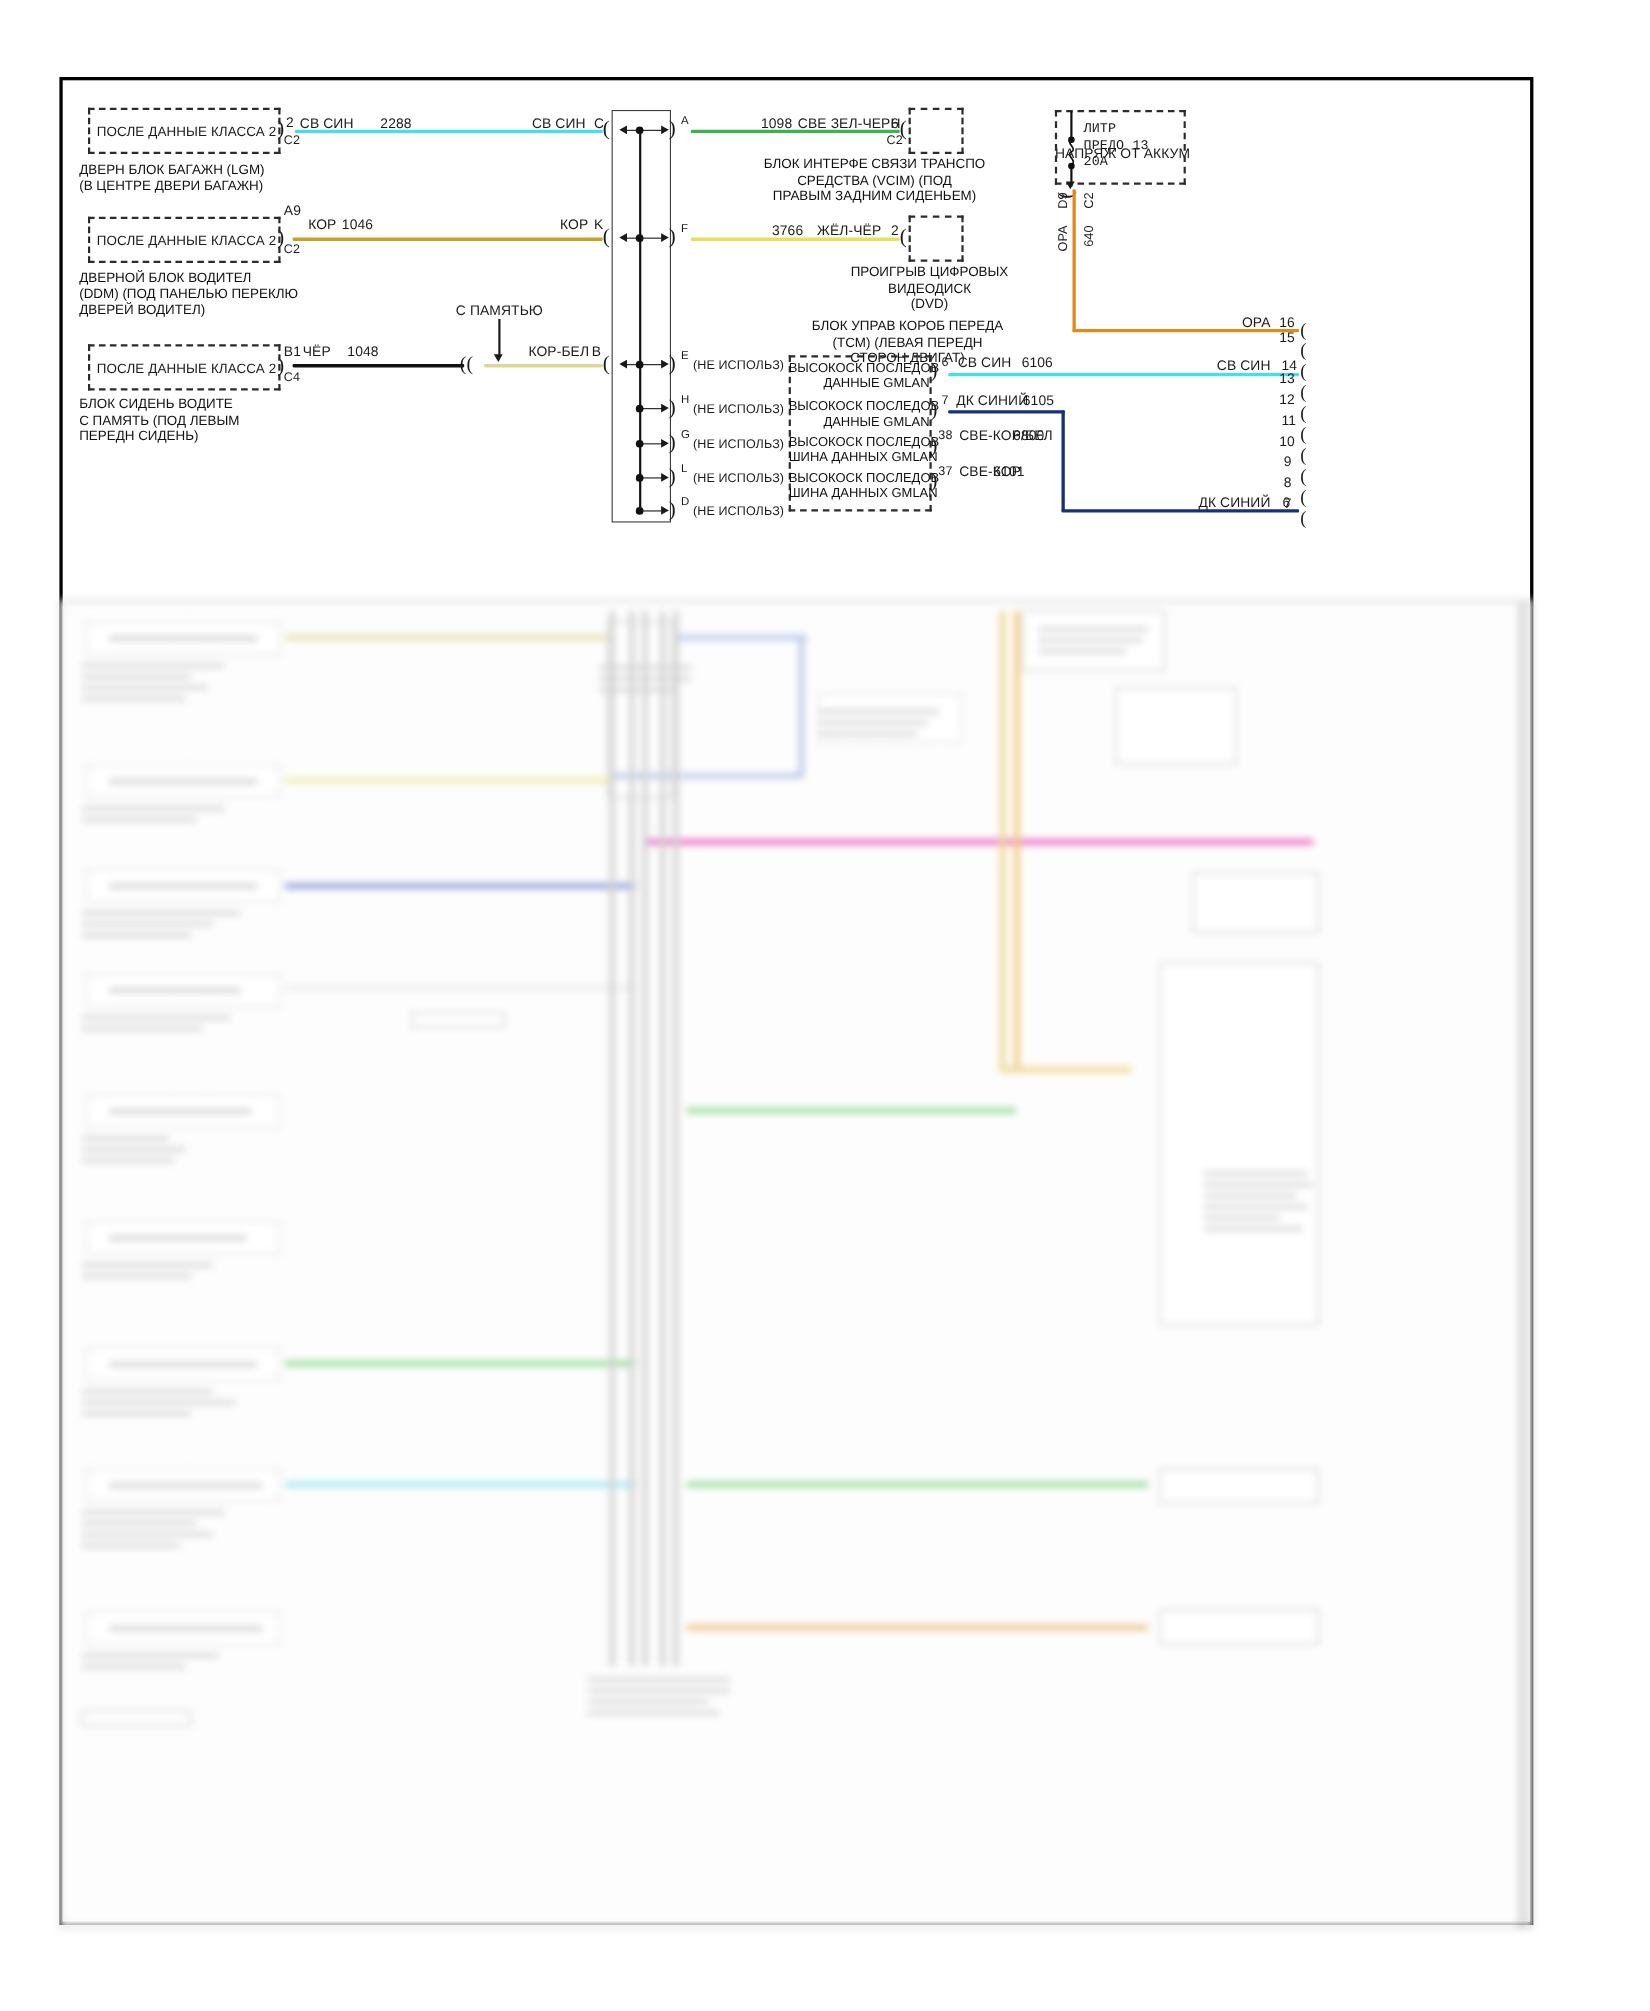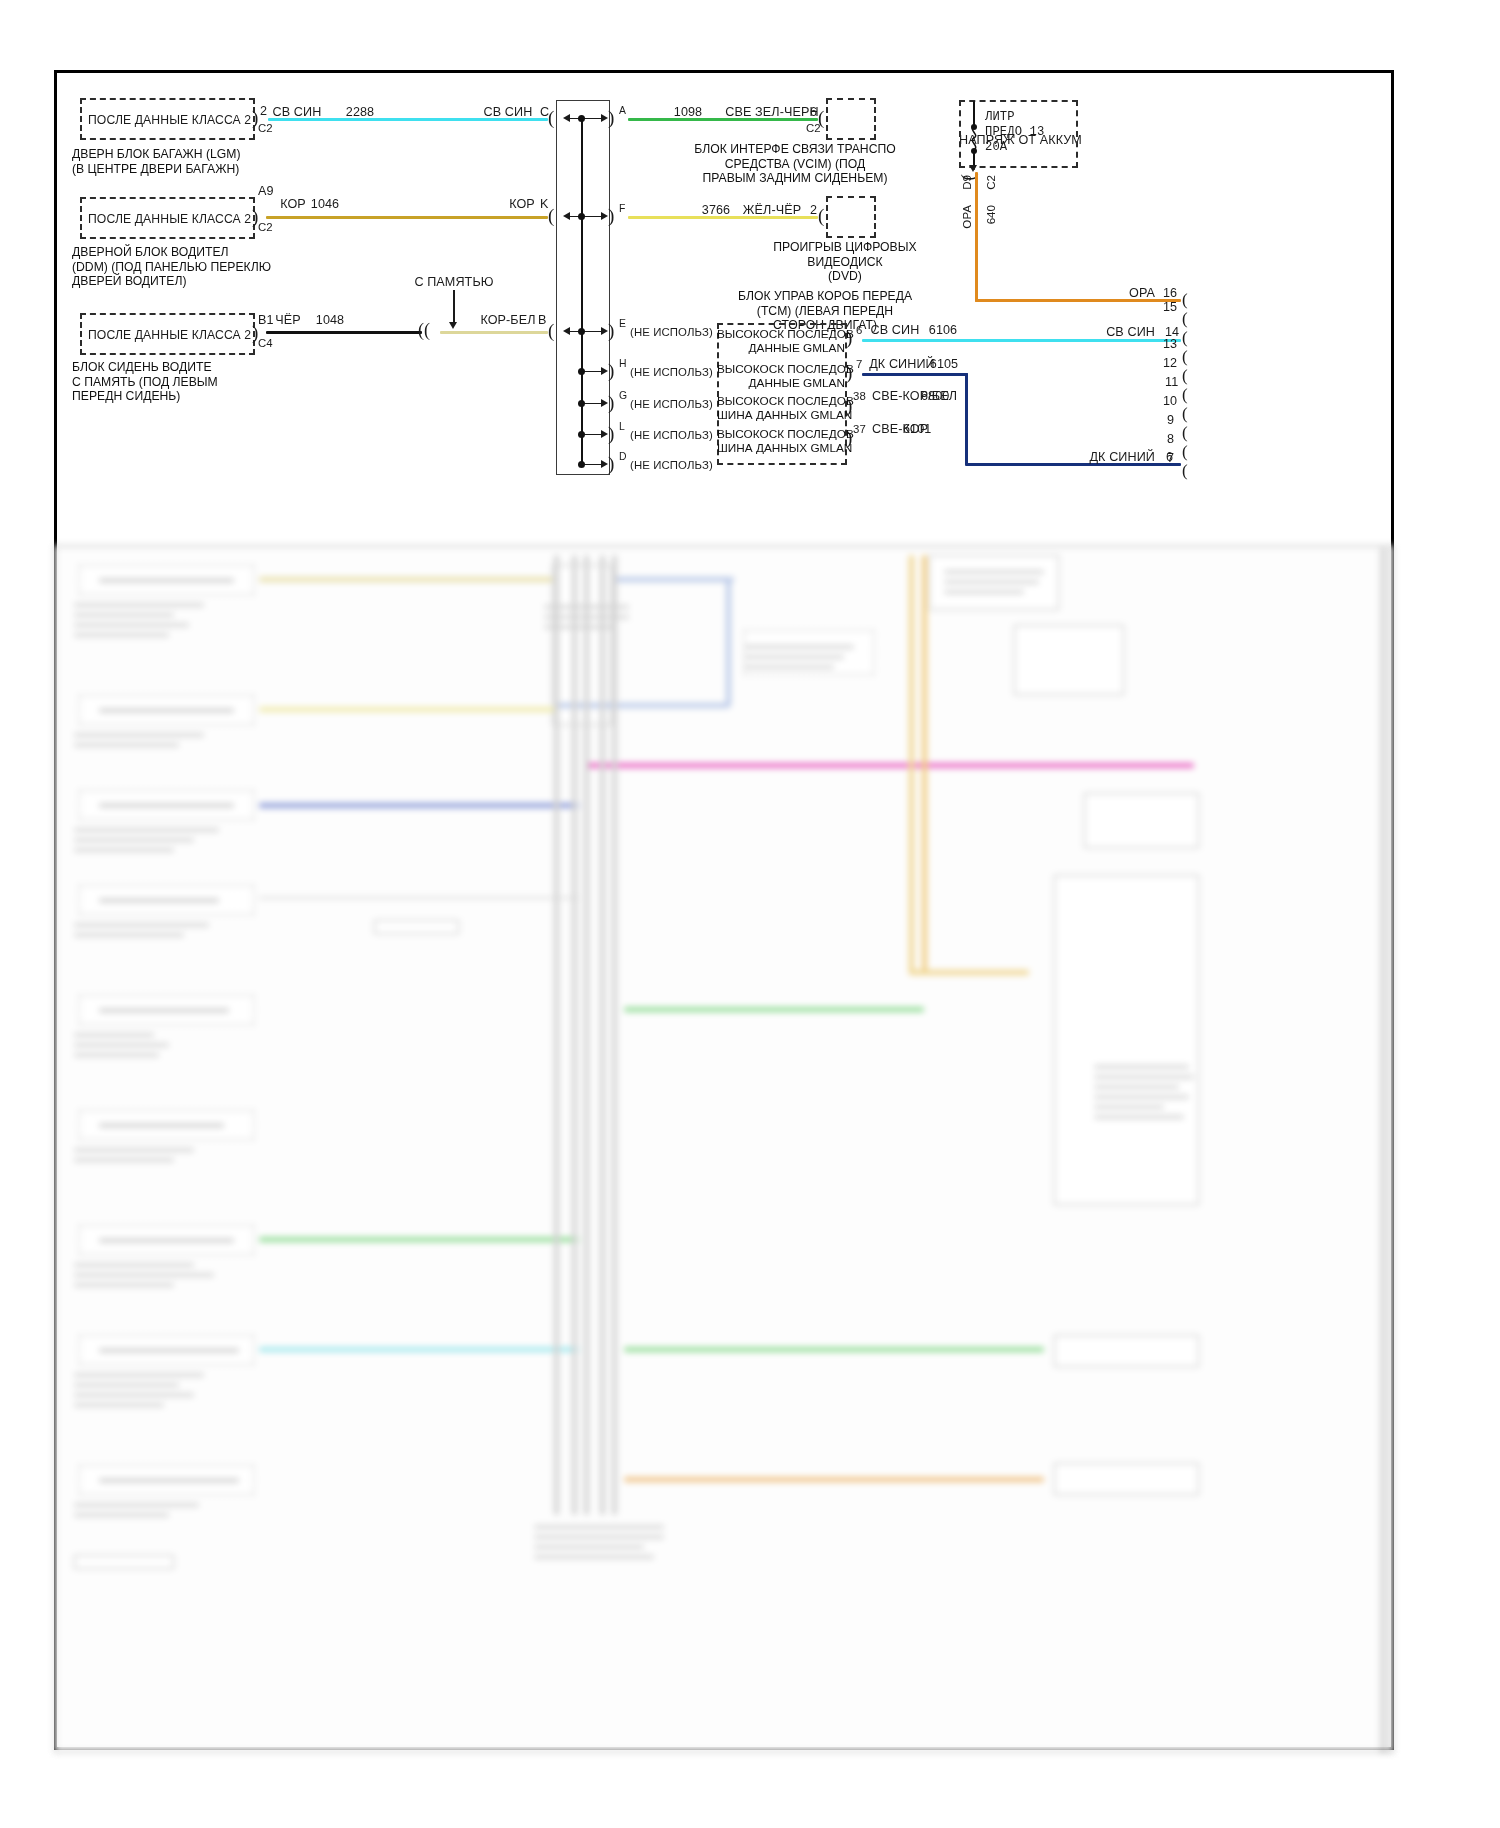--- a/index.html
+++ b/index.html
@@ -187,21 +187,21 @@
   <div class="t sm" style="left:630px; top:428px;">(НЕ ИСПОЛЬЗ)</div>
 
   <div class="arrowline" style="left:582px; top:463.5px; width:23px;"></div>
   <div class="ah-r" style="left:601px; top:459.5px;"></div>
   <div class="dot" style="left:578px; top:460.5px;"></div>
   <div class="arc" style="left:608px; top:454px;">)</div>
   <div class="t xs" style="left:619px; top:450px;">D</div>
   <div class="t sm" style="left:630px; top:458px;">(НЕ ИСПОЛЬЗ)</div>
 
   <div class="w" style="left:628px; top:118px; width:190px; background:#35b84a;"></div>
-  <div class="t c" style="left:688px; top:105px;">1098</div>
+  <div class="t c" style="left:706px; top:105px;">1098</div>
   <div class="t c" style="left:772px; top:105px;">СВЕ ЗЕЛ-ЧЕРН</div>
   <div class="t" style="left:810px; top:105px;">6</div>
   <div class="t sm" style="left:806px; top:121px;">C2</div>
   <div class="arc" style="left:818px; top:108px;">(</div>
   <div class="dbox" style="left:826px; top:98px; width:50px; height:42px;"></div>
   <div class="dbox-lbl" style="left:690px; top:142px; width:210px; text-align:center; font-size:12.2px; line-height:14.5px;">БЛОК ИНТЕРФЕ СВЯЗИ ТРАНСПО
 СРЕДСТВА (VCIM) (ПОД
 ПРАВЫМ ЗАДНИМ СИДЕНЬЕМ)</div>
 
   <div class="w" style="left:628px; top:216px; width:190px; background:#e8e05a;"></div>

